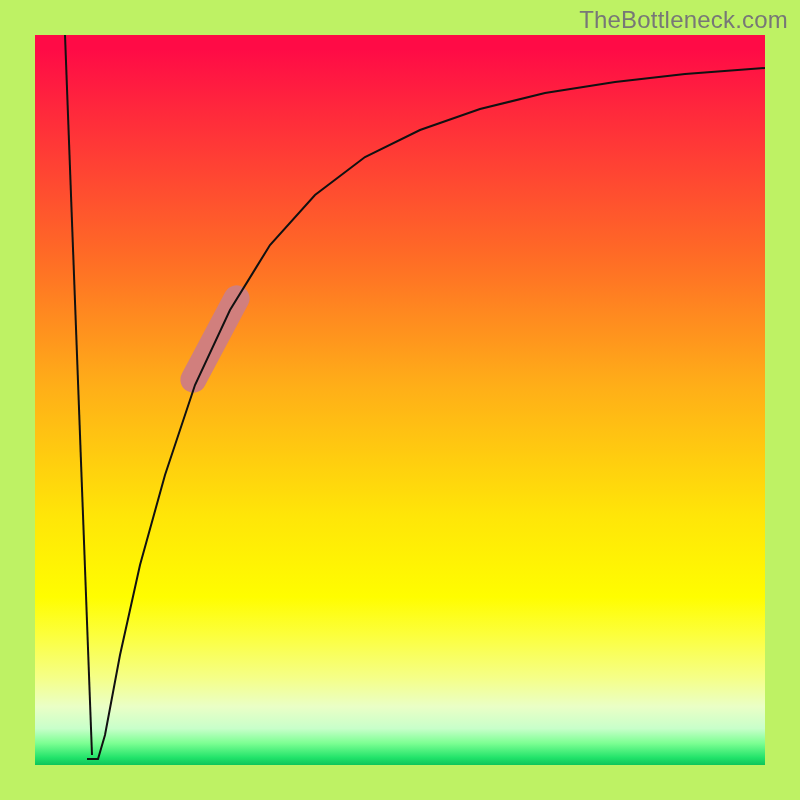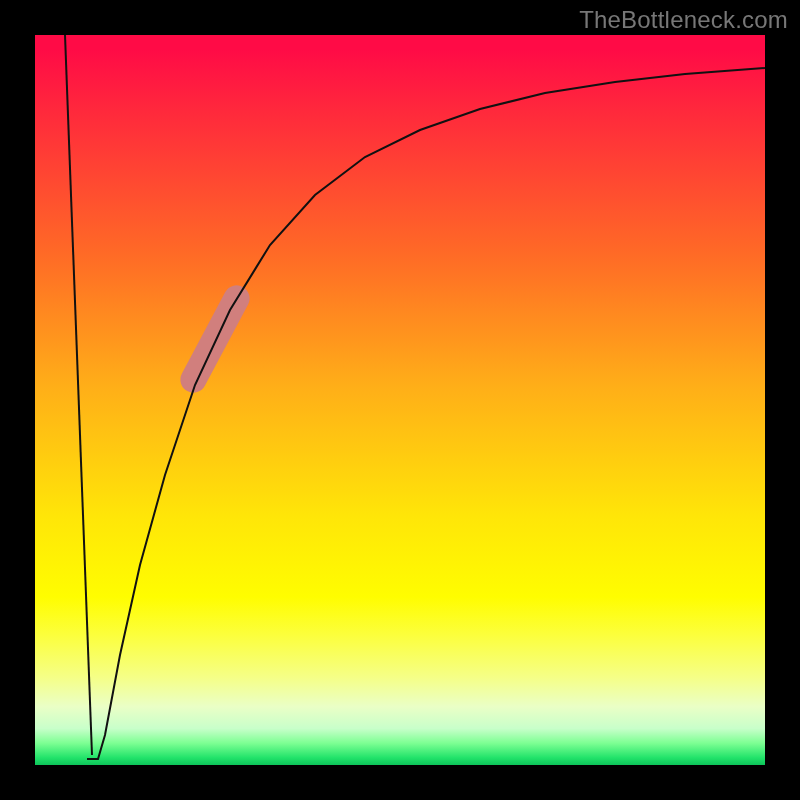--- a/index.html
+++ b/index.html
@@ -8,21 +8,21 @@
     width: 800px;
     height: 800px;
     overflow: hidden;
     background: #fff;
     font-family: Arial, Helvetica, sans-serif;
   }
   .frame {
     position: relative;
     width: 800px;
     height: 800px;
-    background: #000000;
+    background: #bef264;
   }
   .plot {
     position: absolute;
     left: 35px;
     top: 35px;
     width: 730px;
     height: 730px;
     overflow: hidden;
   }
   .gradient {

